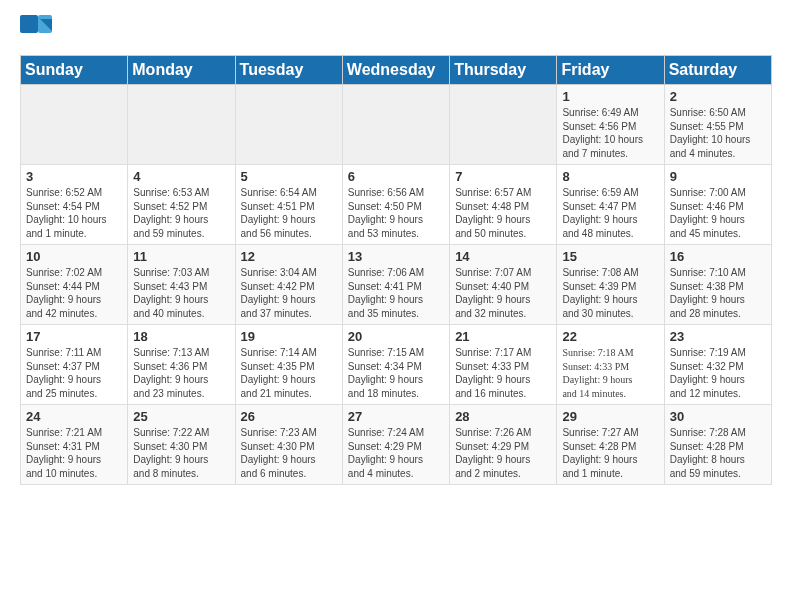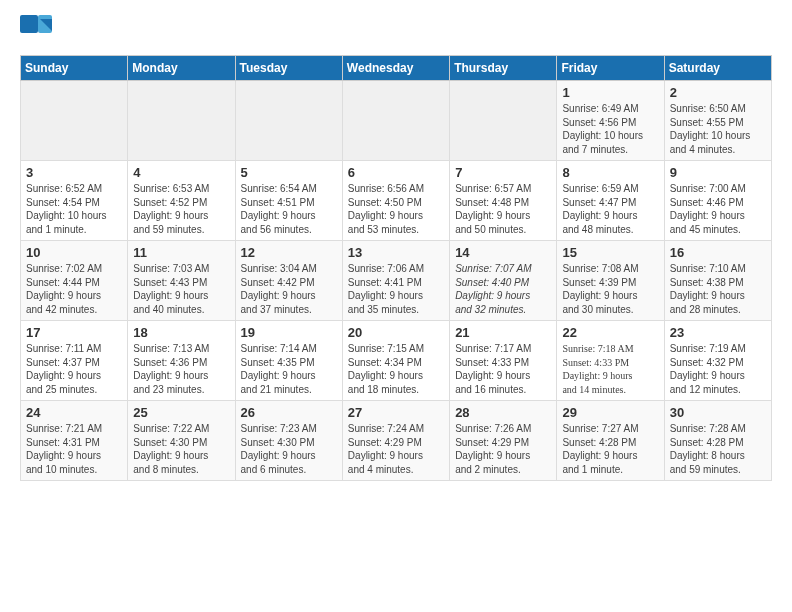--- a/index.html
+++ b/index.html
@@ -8,21 +8,21 @@
     .header-top { display: flex; align-items: flex-start; justify-content: space-between; margin-bottom: 5px; }
     .logo { display: flex; flex-direction: column; align-items: flex-start; }
     .logo-row { display: flex; align-items: center; gap: 2px; }
     .title-block { text-align: right; }
     .month-title { font-size: 36px; font-weight: bold; color: #333; }
     .subtitle { font-size: 15px; color: #555; }
     .calendar { width: 100%; border-collapse: collapse; margin-top: 8px; }
     .calendar th {
       background-color: #1a6faf;
       color: #fff;
-      font-size: 12px;
+      font-size: 16px;
       font-weight: bold;
       padding: 5px 4px;
       text-align: left;
       border: 1px solid #ccc;
     }
     .calendar td {
       vertical-align: top;
       padding: 4px 5px;
       font-size: 10px;
       color: #333;
@@ -172,21 +172,21 @@
           </td>
           <td>
             <span class="day-num">13</span>
             <div class="day-info" style="white-space: pre-line;">Sunrise: 7:06 AM
 Sunset: 4:41 PM
 Daylight: 9 hours
 and 35 minutes.</div>
           </td>
           <td>
             <span class="day-num">14</span>
-            <div class="day-info" style="white-space: pre-line; font-style: italic;">Sunrise: 7:07 AM
+            <div class="day-info" style="white-space: pre-line;">Sunrise: 7:07 AM
 Sunset: 4:40 PM
 Daylight: 9 hours
 and 32 minutes.</div>
           </td>
           <td>
             <span class="day-num">15</span>
             <div class="day-info" style="white-space: pre-line;">Sunrise: 7:08 AM
 Sunset: 4:39 PM
 Daylight: 9 hours
 and 30 minutes.</div>

